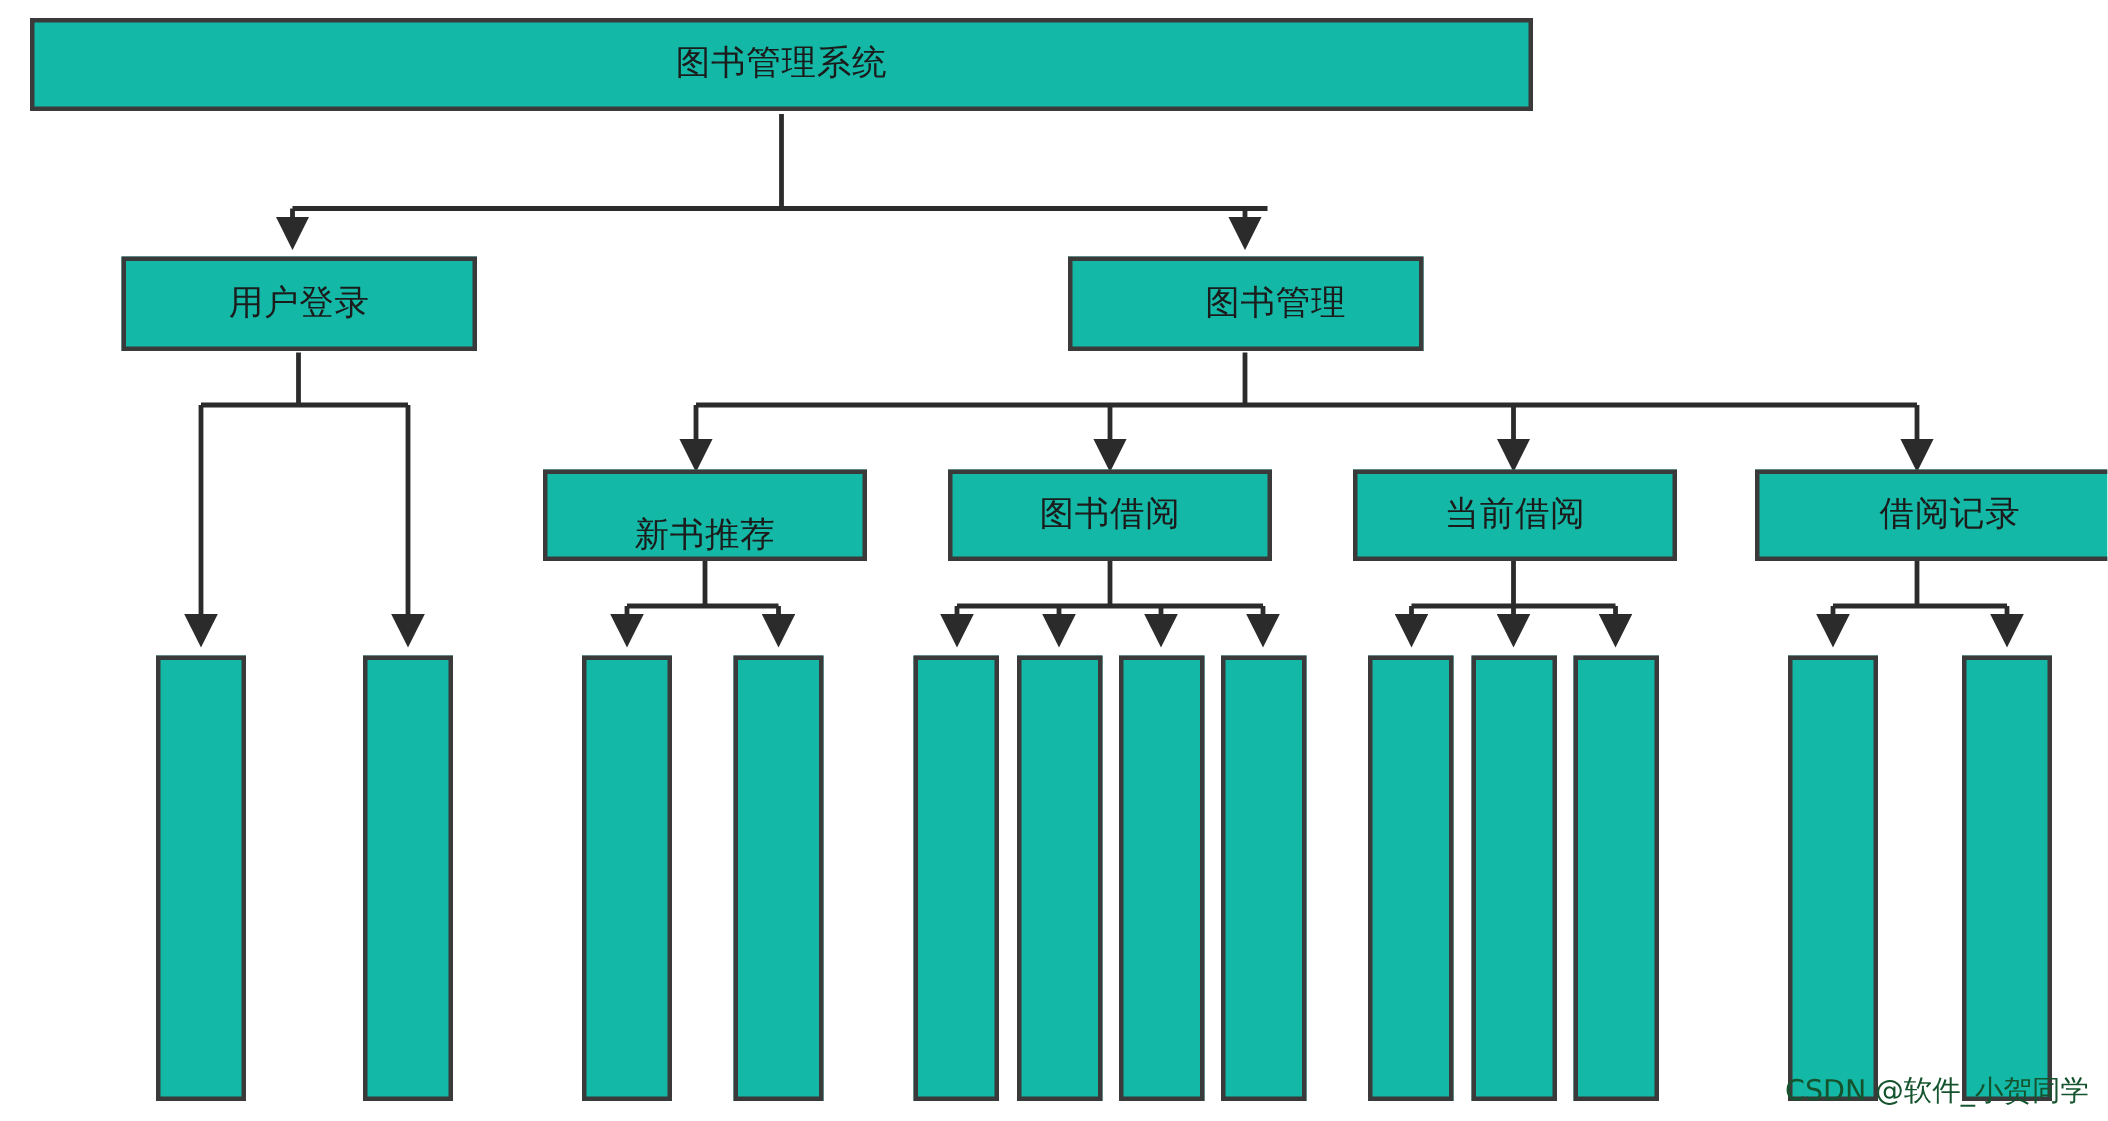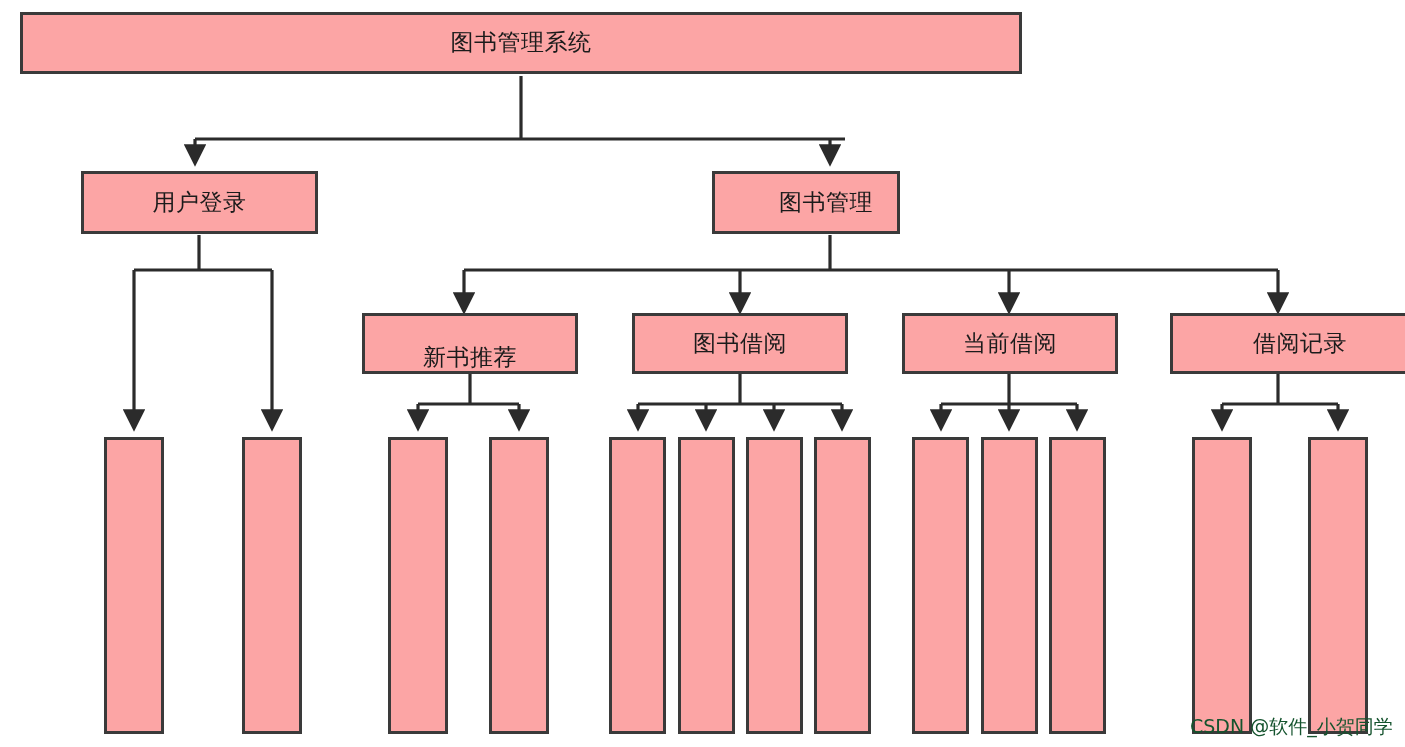--- a/index.html
+++ b/index.html
@@ -22,21 +22,21 @@
     position: absolute;
     left: 0;
     top: 0;
     width: 1405px;
     height: 747px;
     pointer-events: none;
   }
   .node {
     position: absolute;
     box-sizing: border-box;
-    background: #fca5a5;
+    background: #14b8a6;
     border: 3px solid #3a3a3a;
     display: flex;
     align-items: center;
     justify-content: center;
     color: #1b1b1b;
     z-index: 2;
   }
   .node .lbl {
     display: block;
     text-align: center;
@@ -132,21 +132,21 @@
     </g>
   </svg>
 
   <div class="node horiz" style="left:20px; top:12px; width:1002px; height:62px;">
     <span class="lbl">图书管理系统</span>
   </div>
 
   <div class="node horiz" style="left:81px; top:171px; width:237px; height:63px;">
     <span class="lbl">用户登录</span>
   </div>
-  <div class="node horiz" style="left:712px; top:171px; width:188px; height:63px;padding-left:40px;">
+  <div class="node horiz" style="left:712px; top:171px; width:237px; height:63px;padding-left:40px;">
     <span class="lbl">图书管理</span>
   </div>
 
   <div class="node horiz" style="left:362px; top:313px; width:216px; height:61px;align-items:flex-end;">
     <span class="lbl">新书推荐</span>
   </div>
   <div class="node horiz" style="left:632px; top:313px; width:216px; height:61px;">
     <span class="lbl">图书借阅</span>
   </div>
   <div class="node horiz" style="left:902px; top:313px; width:216px; height:61px;">

